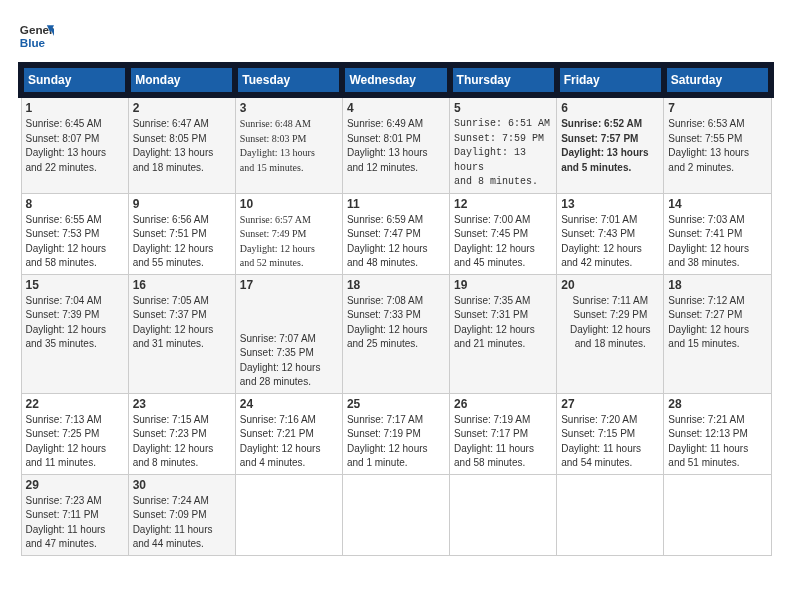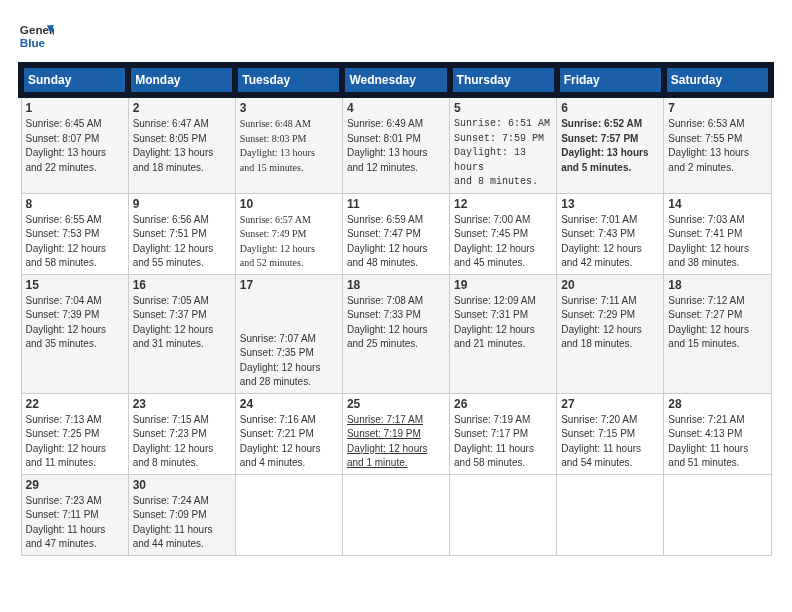--- a/index.html
+++ b/index.html
@@ -250,28 +250,28 @@
           </td>
           <td>
             <span class="day-num">18</span>
             <div class="day-info" style="white-space: pre-line;">Sunrise: 7:08 AM
 Sunset: 7:33 PM
 Daylight: 12 hours
 and 25 minutes.</div>
           </td>
           <td>
             <span class="day-num">19</span>
-            <div class="day-info" style="white-space: pre-line;">Sunrise: 12:09 AM
+            <div class="day-info" style="white-space: pre-line;">Sunrise: 7:35 AM
 Sunset: 7:31 PM
 Daylight: 12 hours
 and 21 minutes.</div>
           </td>
           <td>
             <span class="day-num">20</span>
-            <div class="day-info" style="white-space: pre-line;">Sunrise: 7:11 AM
+            <div class="day-info" style="white-space: pre-line; text-align: center;">Sunrise: 7:11 AM
 Sunset: 7:29 PM
 Daylight: 12 hours
 and 18 minutes.</div>
           </td>
           <td>
             <span class="day-num">18</span>
             <div class="day-info" style="white-space: pre-line;">Sunrise: 7:12 AM
 Sunset: 7:27 PM
 Daylight: 12 hours
 and 15 minutes.</div>
@@ -294,21 +294,21 @@
           </td>
           <td>
             <span class="day-num">24</span>
             <div class="day-info" style="white-space: pre-line;">Sunrise: 7:16 AM
 Sunset: 7:21 PM
 Daylight: 12 hours
 and 4 minutes.</div>
           </td>
           <td>
             <span class="day-num">25</span>
-            <div class="day-info" style="white-space: pre-line; text-decoration: underline;">Sunrise: 7:17 AM
+            <div class="day-info" style="white-space: pre-line;">Sunrise: 7:17 AM
 Sunset: 7:19 PM
 Daylight: 12 hours
 and 1 minute.</div>
           </td>
           <td>
             <span class="day-num">26</span>
             <div class="day-info" style="white-space: pre-line;">Sunrise: 7:19 AM
 Sunset: 7:17 PM
 Daylight: 11 hours
 and 58 minutes.</div>
@@ -316,21 +316,21 @@
           <td>
             <span class="day-num">27</span>
             <div class="day-info" style="white-space: pre-line;">Sunrise: 7:20 AM
 Sunset: 7:15 PM
 Daylight: 11 hours
 and 54 minutes.</div>
           </td>
           <td>
             <span class="day-num">28</span>
             <div class="day-info" style="white-space: pre-line;">Sunrise: 7:21 AM
-Sunset: 4:13 PM
+Sunset: 12:13 PM
 Daylight: 11 hours
 and 51 minutes.</div>
           </td>
         </tr>
         <tr>
           <td>
             <span class="day-num">29</span>
             <div class="day-info" style="white-space: pre-line;">Sunrise: 7:23 AM
 Sunset: 7:11 PM
 Daylight: 11 hours

